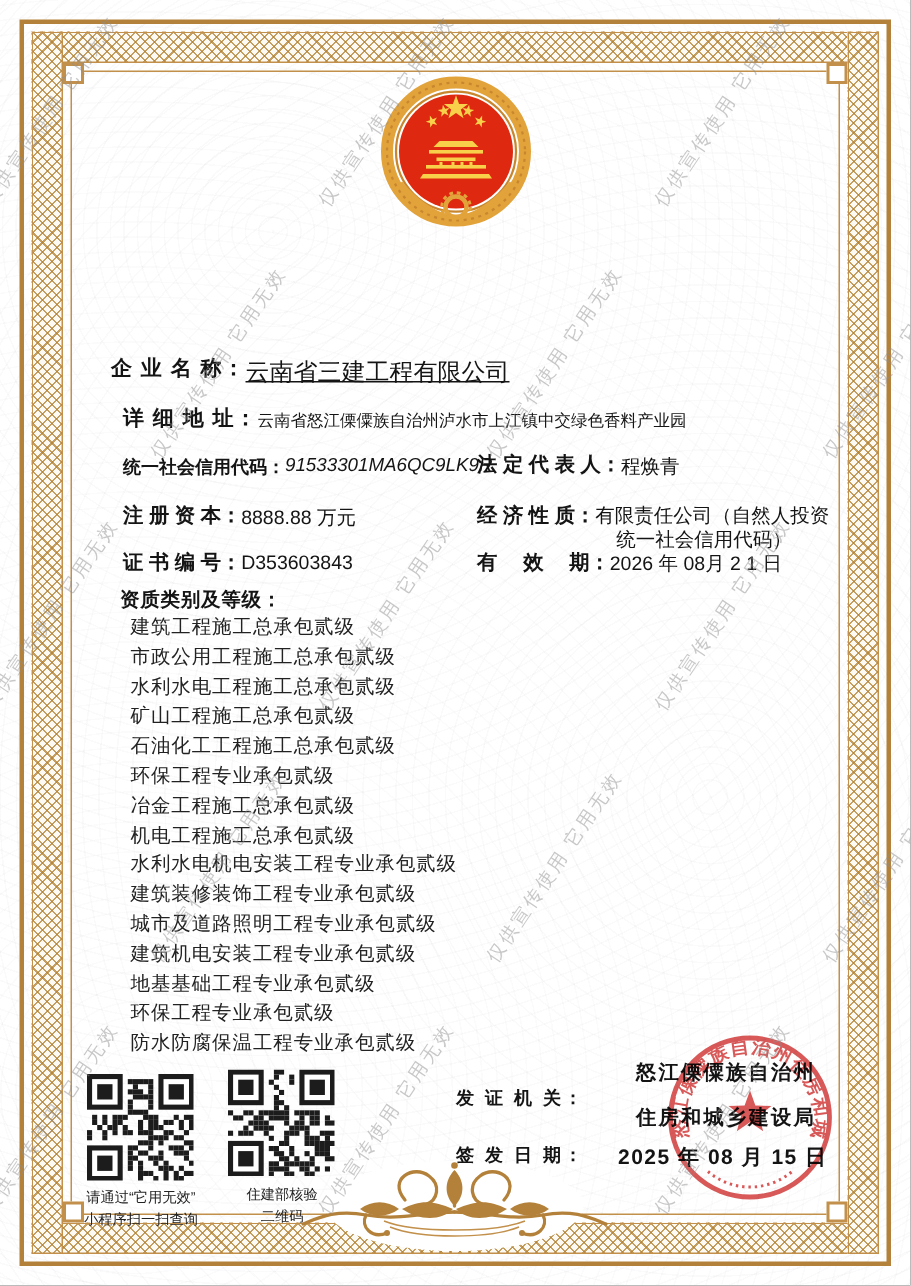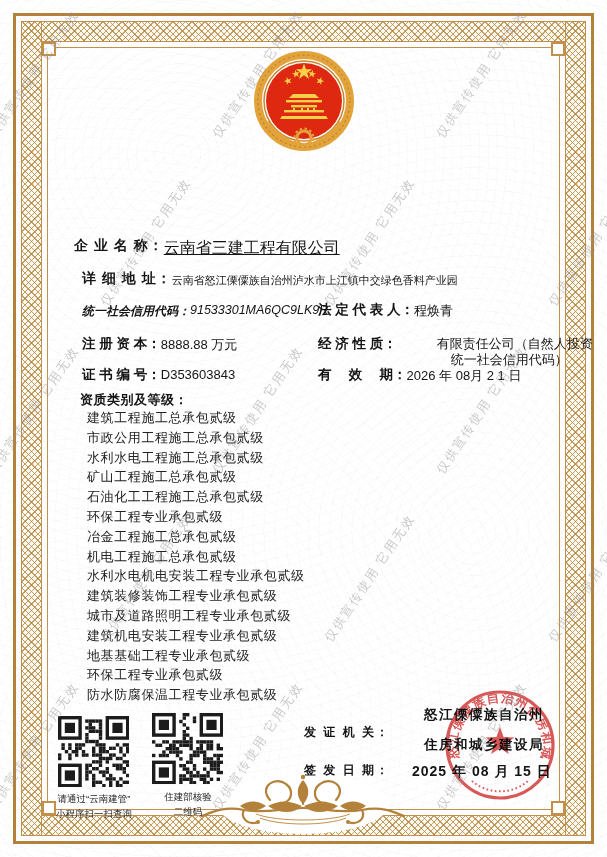--- a/index.html
+++ b/index.html
@@ -34,21 +34,21 @@
     font-size:12.5px;color:#8e8e8e;opacity:.48;letter-spacing:2px;white-space:nowrap;}
   
   .abs{position:absolute;z-index:4;}
   .title{left:0;width:100%;top:168px;text-align:center;font-size:26px;font-weight:800;
     letter-spacing:7px;color:#131313;}
   .row{display:flex;align-items:flex-start;}
   .lbl{white-space:pre;font-weight:700;}
   .val{white-space:pre;}
   .f-name .lbl{font-size:14px;letter-spacing:1px;} .f-name .val{font-size:16px;padding-top:1px;text-decoration:underline;}
   .f-addr .lbl{font-size:14px;letter-spacing:1px;} .f-addr .val{font-size:11px;padding-top:3px;}
-  .f-sm .lbl{font-size:12px;font-style:italic;} .f-sm .val{font-size:12.5px;font-style:italic;}
+  .f-sm .lbl{font-size:12px;} .f-sm .val{font-size:12.5px;font-style:italic;}
   .f-md .lbl{font-size:13.5px;} .f-md .val{font-size:13px;padding-top:1px;}
   .econ{line-height:16px;}
   .econ .l2{margin-left:14px;display:block;}
   .qual-head{font-weight:700;font-size:13px;letter-spacing:.5px;}
   .qual-list .item{height:19.8px;line-height:19.8px;font-size:13px;letter-spacing:.6px;color:#222;}
   .qr{line-height:0;}
   .qr svg{fill:#1c1c1c;}
   .qr-cap{font-size:9.5px;line-height:15px;text-align:center;color:#222;}
   .iss-lbl{font-weight:700;font-size:12px;letter-spacing:2px;}
   .iss-val{font-weight:800;font-size:13.5px;letter-spacing:1.5px;line-height:30px;}
@@ -151,21 +151,21 @@
       <span class="val">91533301MA6QC9LK9R</span>
   </div>
   <div class="abs row f-md" style="left:318px;top:301px;">
     <span class="lbl">法 定 代 表 人：</span>
       <span class="val">程焕青</span>
   </div>
   <div class="abs row f-md" style="left:82px;top:335px;">
     <span class="lbl">注 册 资 本：</span>
       <span class="val">8888.88 万元</span>
   </div>
-  <div class="abs row f-md" style="left:318px;top:335px;gap:40px;">
+  <div class="abs row f-md" style="left:318px;top:335px;">
     <span class="lbl">经 济 性 质：</span>
       <span class="val econ"><span>有限责任公司（自然人投资</span><span class="l2">统一社会信用代码）</span></span>
   </div>
   <div class="abs row f-md" style="left:82px;top:366px;">
     <span class="lbl">证 书 编 号：</span>
       <span class="val">D353603843</span>
   </div>
   <div class="abs row f-md" style="left:318px;top:366px;">
     <span class="lbl">有　 效　 期：</span>
       <span class="val">2026 年 08月 2 1 日</span>
@@ -318,21 +318,21 @@
         <rect fill="#fff" x="3.4" y="3.4" width="17" height="17"></rect>
         <rect x="6.8" y="6.8" width="10.2" height="10.2"></rect>
         <rect x="47.6" y="0" width="23.8" height="23.8"></rect>
         <rect fill="#fff" x="51" y="3.4" width="17" height="17"></rect>
         <rect x="54.4" y="6.8" width="10.2" height="10.2"></rect>
         <rect x="0" y="47.6" width="23.8" height="23.8"></rect>
         <rect fill="#fff" x="3.4" y="51" width="17" height="17"></rect>
         <rect x="6.8" y="54.4" width="10.2" height="10.2"></rect>
       </svg></div>
   <div class="abs qr-cap" style="left:36px;top:791px;width:116px;">
-    <div>请通过“云南建管”</div>
+    <div>请通过“它用无效”</div>
     <div>小程序扫一扫查询</div>
   </div>
   <div class="abs qr" style="left:152px;top:713px;"><svg xmlns="http://www.w3.org/2000/svg" width="71.39999999999999" height="71.39999999999999">
         <rect x="30.599999999999998" y="0" width="3.4" height="3.4"></rect>
         <rect x="34" y="0" width="3.4" height="3.4"></rect>
         <rect x="30.599999999999998" y="3.4" width="3.4" height="3.4"></rect>
         <rect x="40.8" y="3.4" width="3.4" height="3.4"></rect>
         <rect x="27.2" y="6.8" width="3.4" height="3.4"></rect>
         <rect x="40.8" y="6.8" width="3.4" height="3.4"></rect>
         <rect x="30.599999999999998" y="10.2" width="3.4" height="3.4"></rect>

